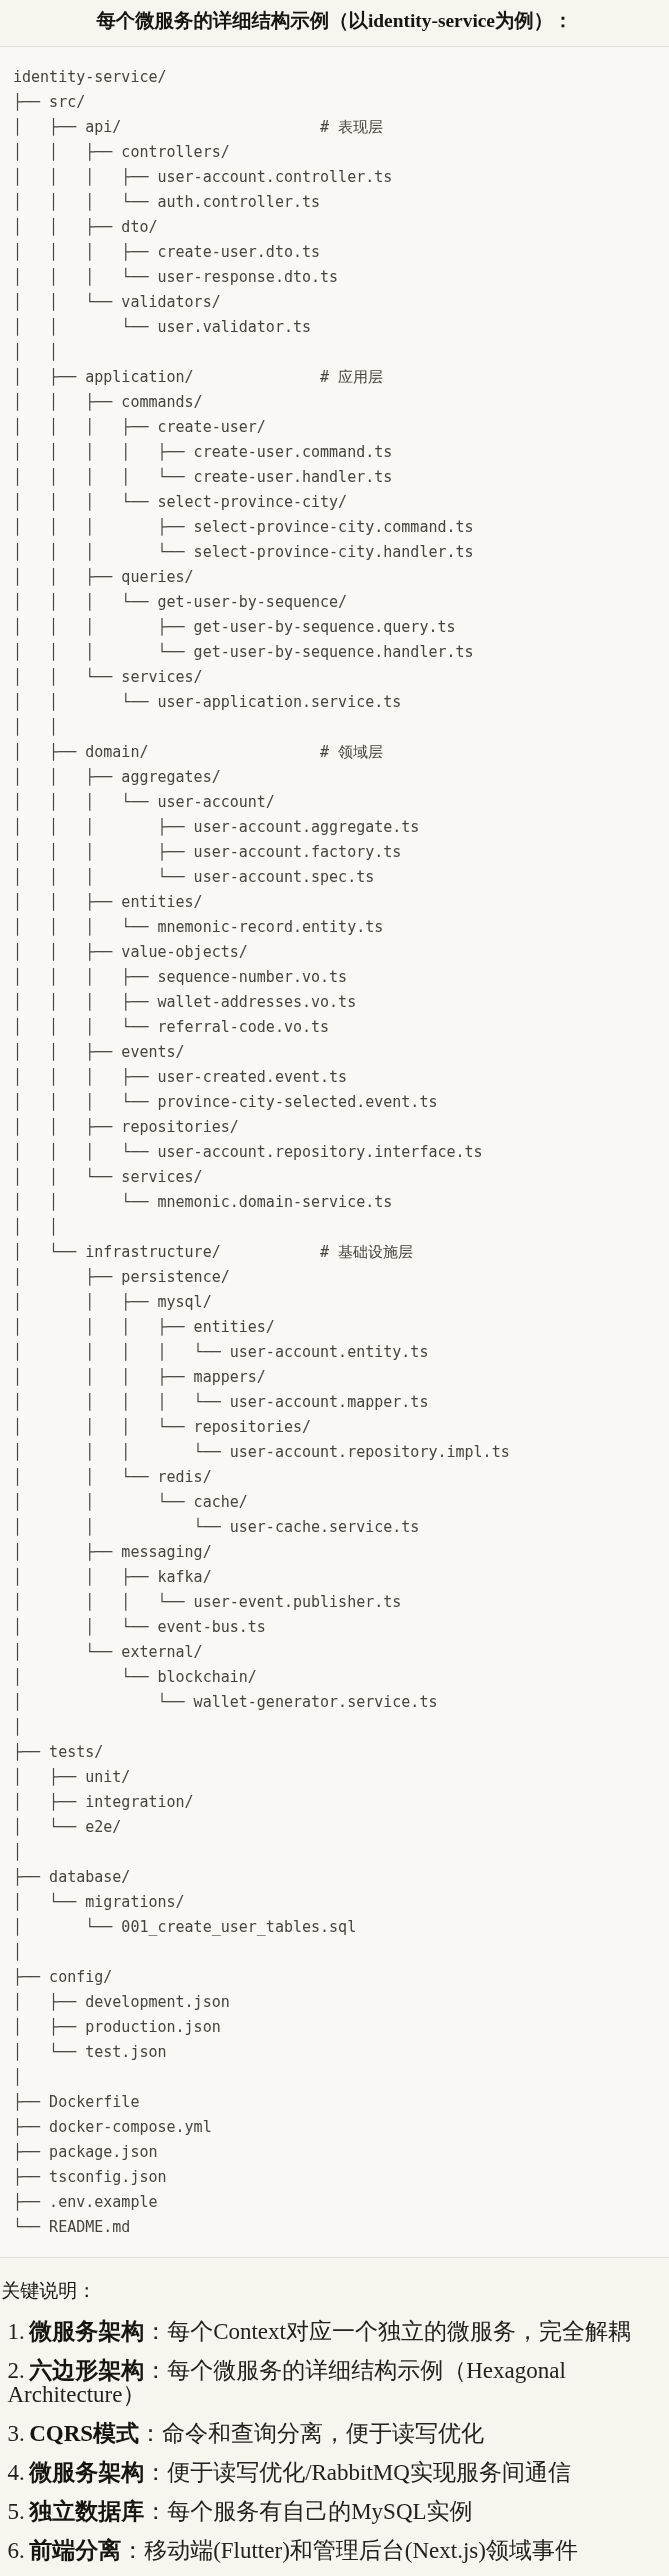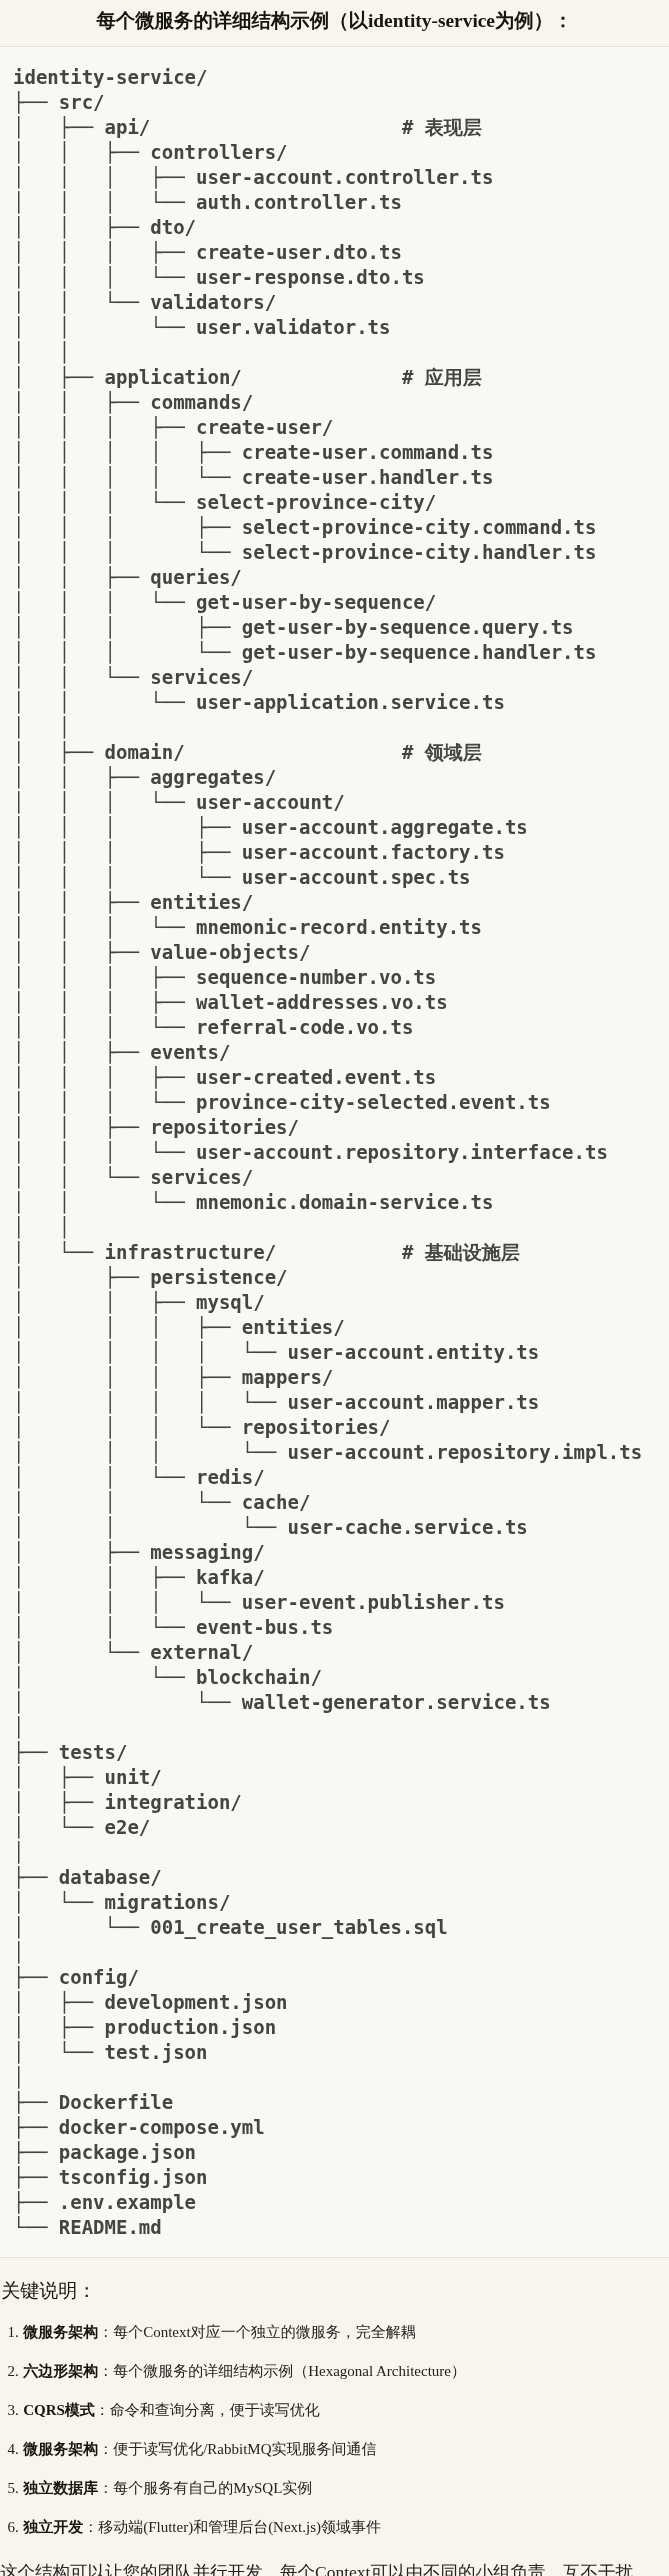--- a/index.html
+++ b/index.html
@@ -25,42 +25,41 @@
   pre.file-tree {
     display: block;
     box-sizing: border-box;
     width: 669px;
     margin: 0;
     background: #f9f8f4;
     border-top: 0.6px solid #e5e2d9;
     border-bottom: 0.6px solid #e5e2d9;
     padding: 17.5px 12.5px 17.5px 13px;
     font-family: "DejaVu Sans Mono", monospace;
-    font-size: 19px;
+    font-size: 15px;
     line-height: 25px;
     color: #45453f;
     white-space: pre;
     overflow: hidden;
-    font-weight: bold;
   }
 
   h2.notes-heading {
     font-size: 19px;
     font-weight: normal;
     color: #16150f;
     margin: 20px 0 16.3px 1.3px;
   }
 
   ol.notes-list {
     list-style: none;
     margin: 0;
     padding: 0 0 0 7.5px;
   }
   ol.notes-list li {
-    font-size: 15px;
+    font-size: 23px;
     line-height: 24px;
     margin: 0 0 15px 0;
     color: #23221e;
   }
   ol.notes-list .num { margin-right: 4.4px; }
   ol.notes-list .label { font-weight: bold; color: #16150f; }
 
   p.closing {
     font-size: 17.5px;
     line-height: 25px;
@@ -164,19 +163,19 @@
 └── README.md</pre>
 
   <h2 class="notes-heading">关键说明：</h2>
 
   <ol class="notes-list">
     <li><span class="num">1.</span><span class="label">微服务架构</span><span>：每个Context对应一个独立的微服务，完全解耦</span></li>
     <li><span class="num">2.</span><span class="label">六边形架构</span><span>：每个微服务的详细结构示例（Hexagonal Architecture）</span></li>
     <li><span class="num">3.</span><span class="label">CQRS模式</span><span>：命令和查询分离，便于读写优化</span></li>
     <li><span class="num">4.</span><span class="label">微服务架构</span><span>：便于读写优化/RabbitMQ实现服务间通信</span></li>
     <li><span class="num">5.</span><span class="label">独立数据库</span><span>：每个服务有自己的MySQL实例</span></li>
-    <li><span class="num">6.</span><span class="label">独立开发</span><span>：移动端(Flutter)和管理后台(Next.js)领域事件</span></li>
+    <li><span class="num">6.</span><span class="label">前端分离</span><span>：移动端(Flutter)和管理后台(Next.js)领域事件</span></li>
   </ol>
 
   <p class="closing">这个结构可以让您的团队并行开发，每个Context可以由不同的小组负责，互不干扰。</p>
 
 </div>
 
 
 </body></html>

